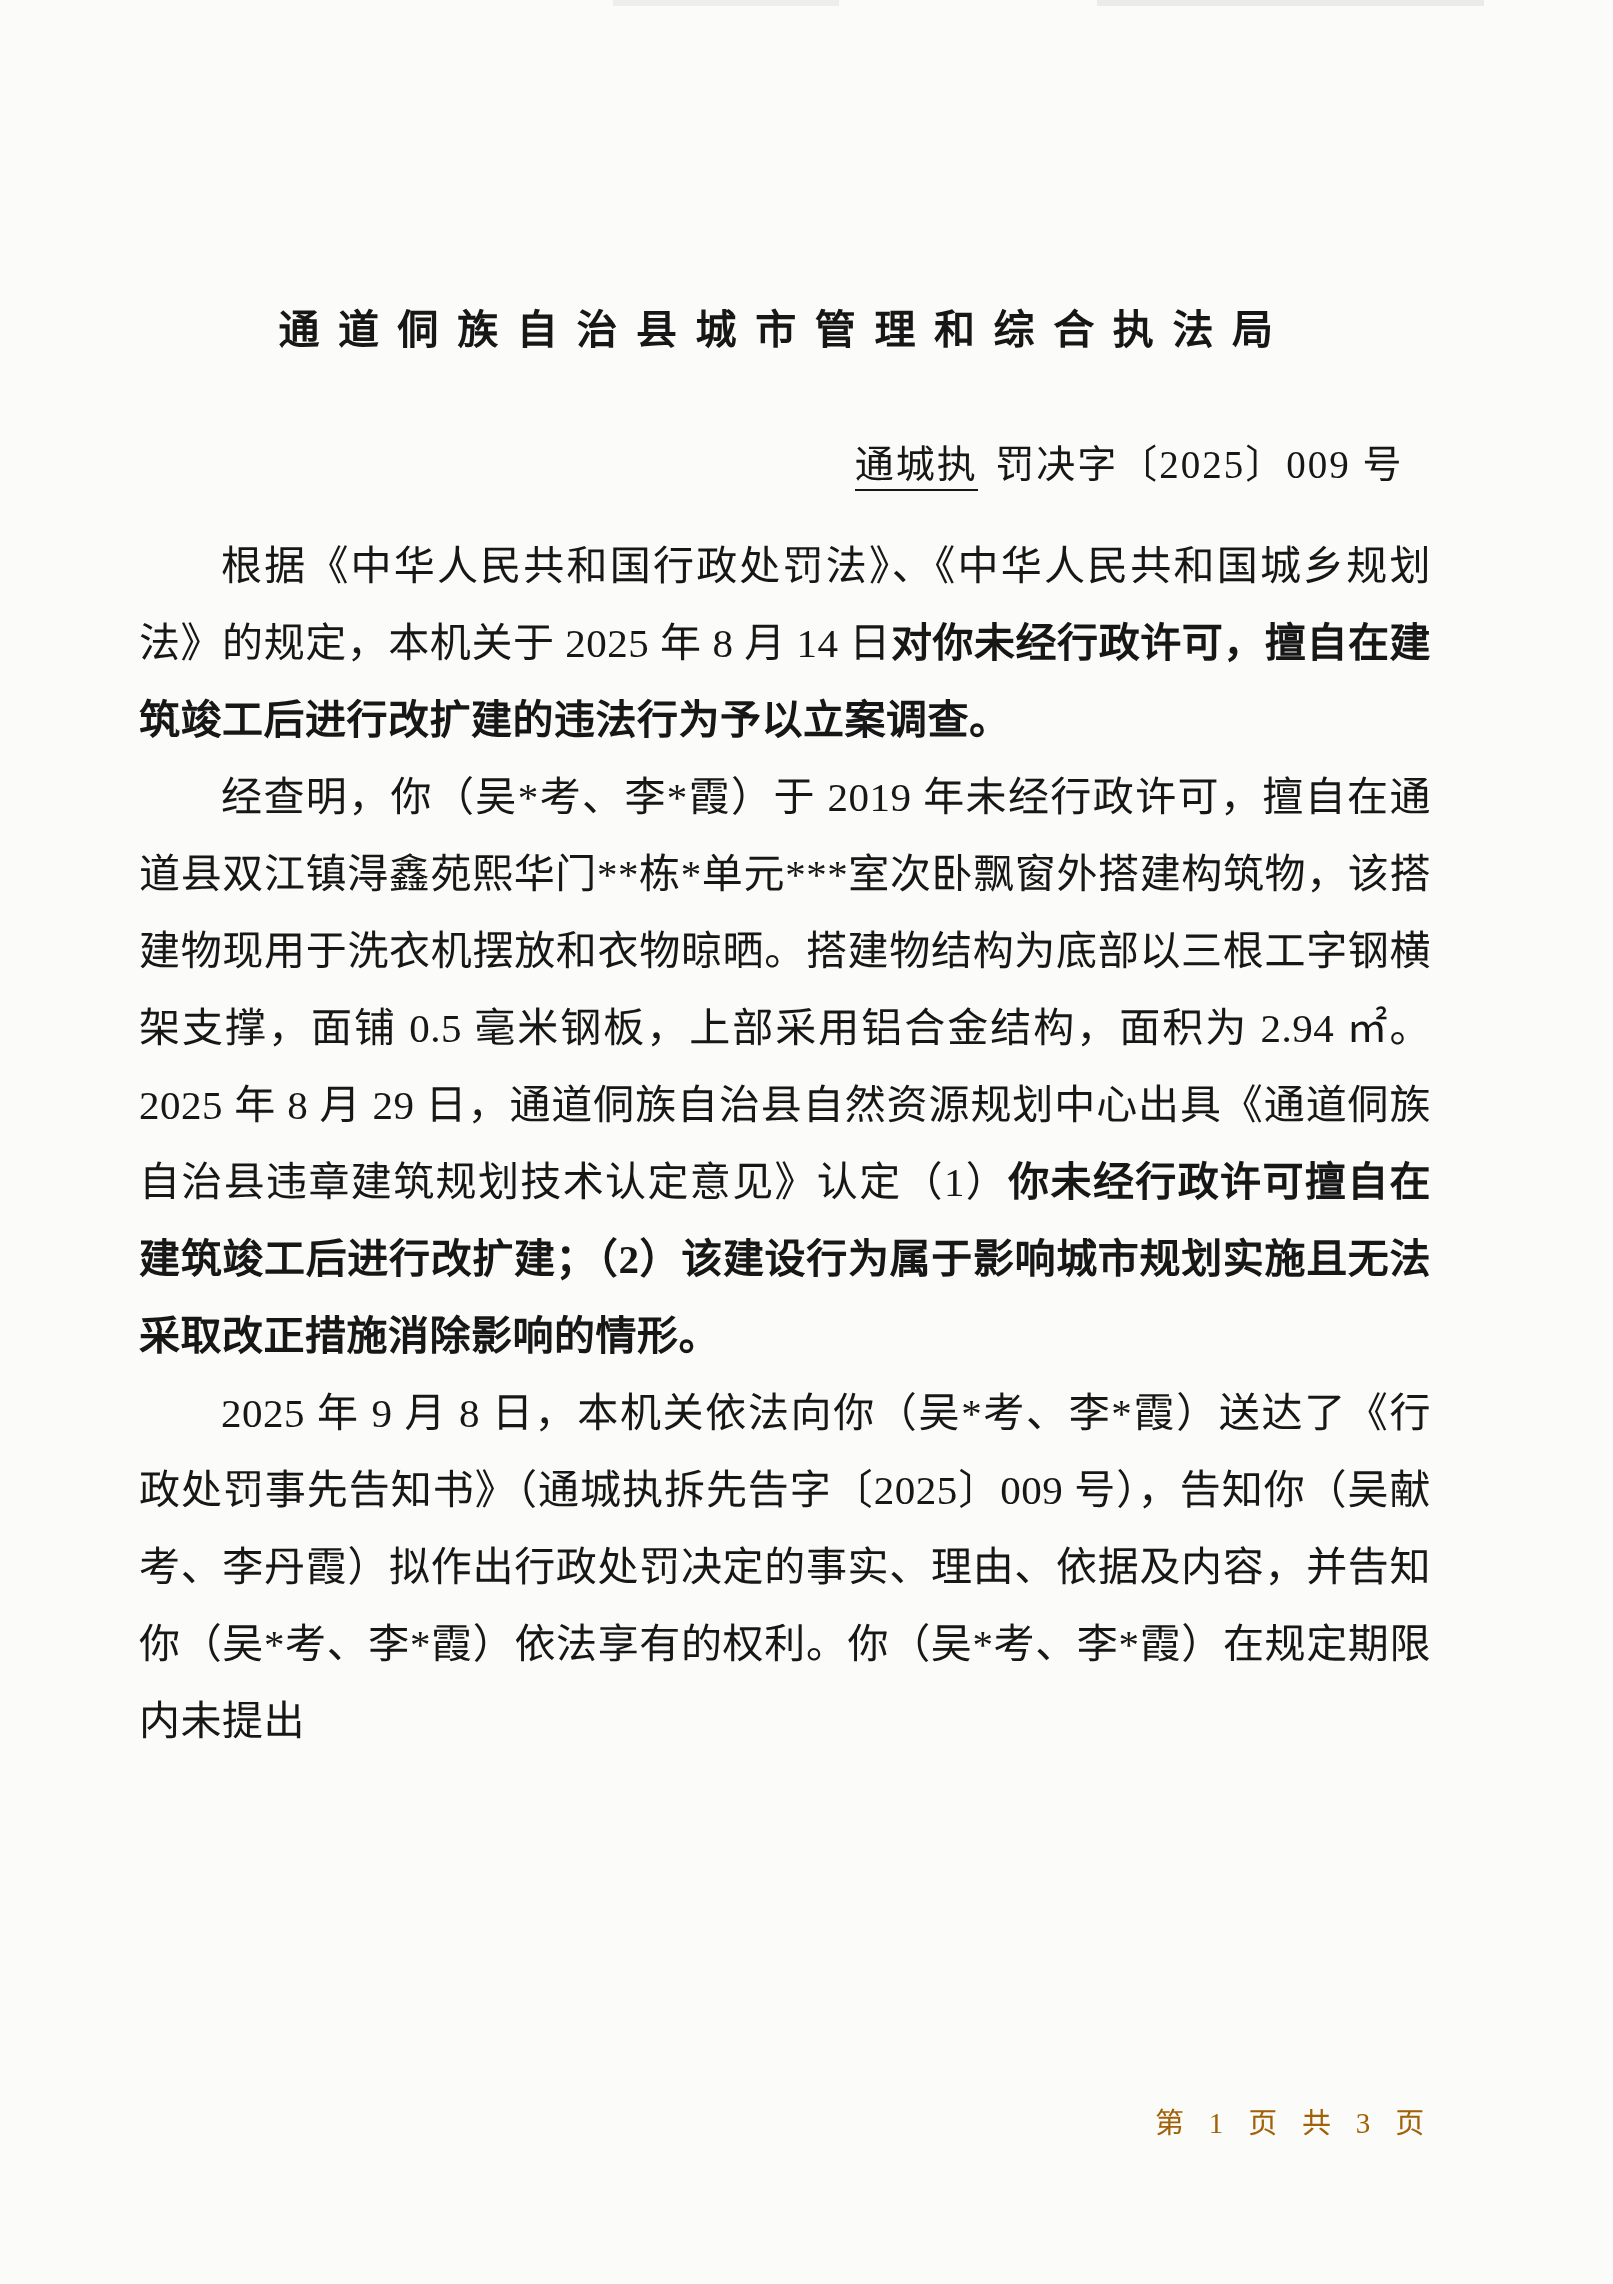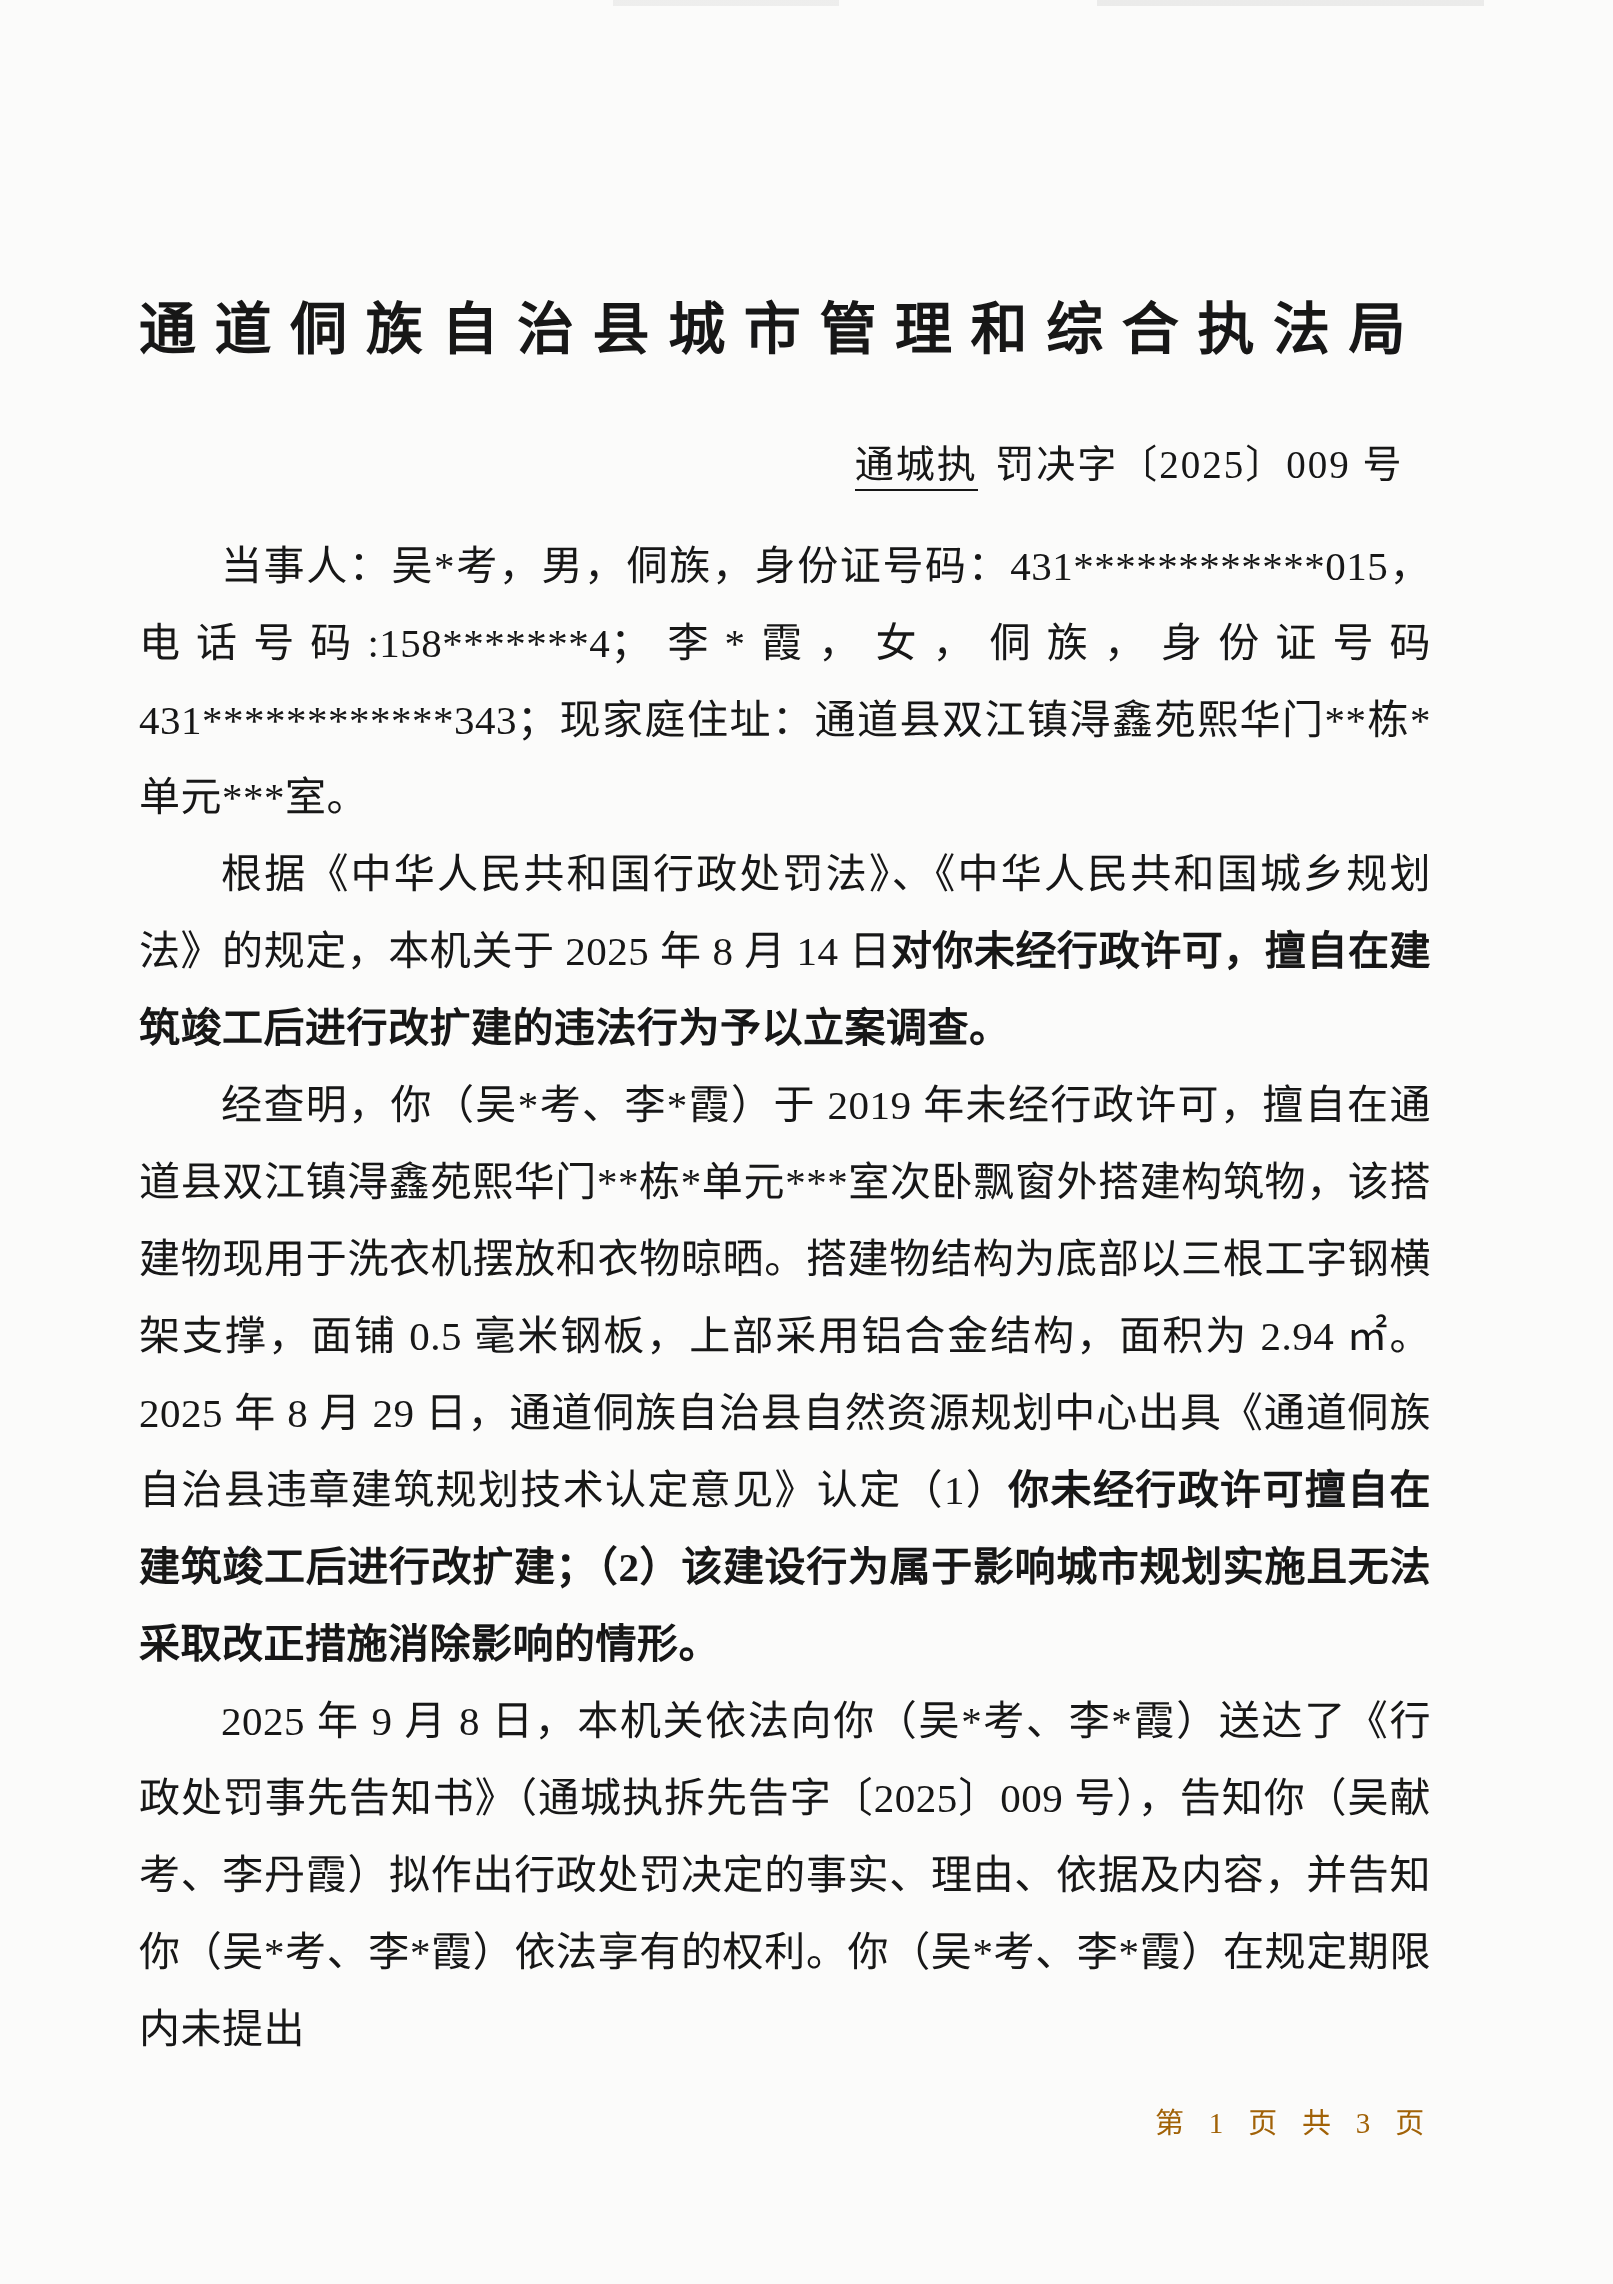--- a/index.html
+++ b/index.html
@@ -16,22 +16,22 @@
   }
   .page {
     position: relative;
     width: 1613px;
     height: 2285px;
     box-sizing: border-box;
     padding: 276px 182px 0 139px;
     background: #fbfbfa;
   }
   .title {
-    text-align: left;
-    font-size: 57px;
+    text-align: center;
+    font-size: 41px;
     font-weight: 700;
     line-height: 108px;
     letter-spacing: 18.6px;
     white-space: nowrap;
   }
   .doc-number {
     margin-top: 49px;
     padding-right: 27.4px;
     text-align: right;
     font-size: 39px;
@@ -81,21 +81,20 @@
 <div class="page">
   <div class="scan-edge"></div>
 
   <div class="title">通道侗族自治县城市管理和综合执法局</div>
 
   <div class="doc-number">
     <span class="issuer">通城执</span><span>罚决字〔2025〕009 号</span>
   </div>
 
   <div class="doc-body">
-      <p class="para"><span class="run">当事人：吴*考，男，侗族，身份证号码：431************015，电话号码:158*******4；李*霞，女，侗族，身份证号码 431************343；现家庭住址：通道县双江镇淂鑫苑熙华门**栋*单元***室。</span></p>
       <p class="para"><span class="run">根据《中华人民共和国行政处罚法》、《中华人民共和国城乡规划法》的规定，本机关于 2025 年 8 月 14 日</span><span class="run bold">对你未经行政许可，擅自在建筑竣工后进行改扩建的违法行为予以立案调查。</span></p>
       <p class="para"><span class="run">经查明，你（吴*考、李*霞）于 2019 年未经行政许可，擅自在通道县双江镇淂鑫苑熙华门**栋*单元***室次卧飘窗外搭建构筑物，该搭建物现用于洗衣机摆放和衣物晾晒。搭建物结构为底部以三根工字钢横架支撑，面铺 0.5 毫米钢板，上部采用铝合金结构，面积为 2.94 ㎡。2025 年 8 月 29 日，通道侗族自治县自然资源规划中心出具《通道侗族自治县违章建筑规划技术认定意见》认定（1）</span><span class="run bold">你未经行政许可擅自在建筑竣工后进行改扩建；（2）该建设行为属于影响城市规划实施且无法采取改正措施消除影响的情形。</span></p>
       <p class="para"><span class="run">2025 年 9 月 8 日，本机关依法向你（吴*考、李*霞）送达了《行政处罚事先告知书》（通城执拆先告字〔2025〕009 号），告知你（吴献考、李丹霞）拟作出行政处罚决定的事实、理由、依据及内容，并告知你（吴*考、李*霞）依法享有的权利。你（吴*考、李*霞）在规定期限内未提出</span></p>
     </div>
 
   <div class="footer">第 1 页 共 3 页</div>
 </div>
 
 
 </body></html>

